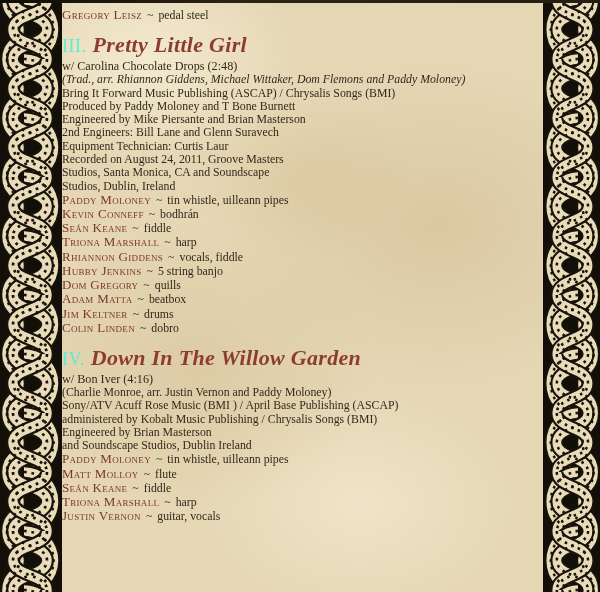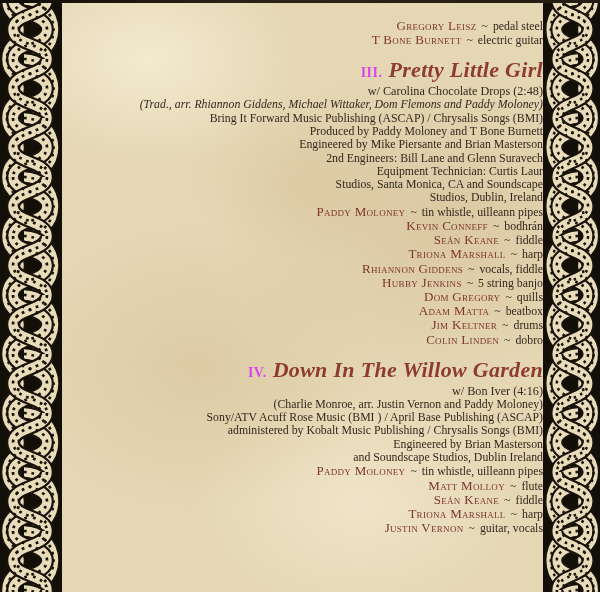--- a/index.html
+++ b/index.html
@@ -30,30 +30,30 @@
   .border.left  { left:0;  width:62px; }
   .border.right { right:0; width:57px; }
   .border.right svg { transform:scaleX(-1); }
   .knot-o { fill:none; stroke:#17120a; stroke-width:14; }
   .knot-c { fill:none; stroke:#e9dcba; stroke-width:9.5; }
   .knot-d { fill:none; stroke:#1a140b; stroke-width:2.7; stroke-dasharray:2.7 4.8; }
 
   
   .content {
     position:absolute; top:0; left:62px; right:57px; bottom:0;
-    padding-top:19px; text-align:right; z-index:3;
+    padding-top:8px; text-align:left; z-index:3;
     color:#33281c;
   }
   .credit-line { font-size:11.8px; line-height:13.2px; white-space:nowrap; }
   .cname  { font-variant:small-caps; font-size:13px; color:#7d352d; letter-spacing:0.3px; }
   .sep    { margin:0 5px; color:#33281c; }
   .crole  { color:#33281c; }
 
   .title-row { margin:10px 0 1px 0; white-space:nowrap; }
-  .tnum  { font-variant:small-caps; font-size:14px; color:#d946ef; margin-right:6px; letter-spacing:0.5px;font-weight:bold; }
+  .tnum  { font-variant:small-caps; font-size:18px; color:#5eead4; margin-right:6px; letter-spacing:0.5px; }
   .ttitle{ font-style:italic; font-weight:600; font-size:22px; color:#8e3c30; letter-spacing:0.3px; }
 
   .with-line   { font-size:12.2px; line-height:14px; }
   .detail-line { font-size:11.8px; line-height:13.3px; white-space:nowrap; }
   .detail-line.italic { font-style:italic; }
 </style>
 </head>
 <body>
 
 <div class="scan">
@@ -111,40 +111,40 @@
   </div>
 
   <div class="parchment"></div>
 
   <div class="content">
 
     <div>
 
         <div class="credit-line"><span class="cname">Gregory Leisz</span><span class="sep">~</span><span class="crole">pedal steel</span></div>
 
-        <div class="credit-line"><span class="cname">T Bone Burnett</span><span class="sep">~</span><span class="crole">electric guitar</span></div>
       </div>
 
     <section>
       <div class="title-row"><span class="tnum">III.</span><span class="ttitle">Pretty Little Girl</span></div>
       <div class="with-line">w/ Carolina Chocolate Drops (2:48)</div>
       <div>
 
           <div class="detail-line italic">(Trad., arr. Rhiannon Giddens, Michael Wittaker, Dom Flemons and Paddy Moloney)</div>
 
           <div class="detail-line normal">Bring It Forward Music Publishing (ASCAP) / Chrysalis Songs (BMI)</div>
 
           <div class="detail-line normal">Produced by Paddy Moloney and T Bone Burnett</div>
 
           <div class="detail-line normal">Engineered by Mike Piersante and Brian Masterson</div>
 
           <div class="detail-line normal">2nd Engineers: Bill Lane and Glenn Suravech</div>
 
           <div class="detail-line normal">Equipment Technician: Curtis Laur</div>
 
+          <div class="detail-line normal">Recorded on August 24, 2011, Groove Masters</div>
 
           <div class="detail-line normal">Studios, Santa Monica, CA and Soundscape</div>
 
           <div class="detail-line normal">Studios, Dublin, Ireland</div>
         </div>
       <div>
 
           <div class="credit-line"><span class="cname">Paddy Moloney</span><span class="sep">~</span><span class="crole">tin whistle, uilleann pipes</span></div>
 
           <div class="credit-line"><span class="cname">Kevin Conneff</span><span class="sep">~</span><span class="crole">bodhrán</span></div>

